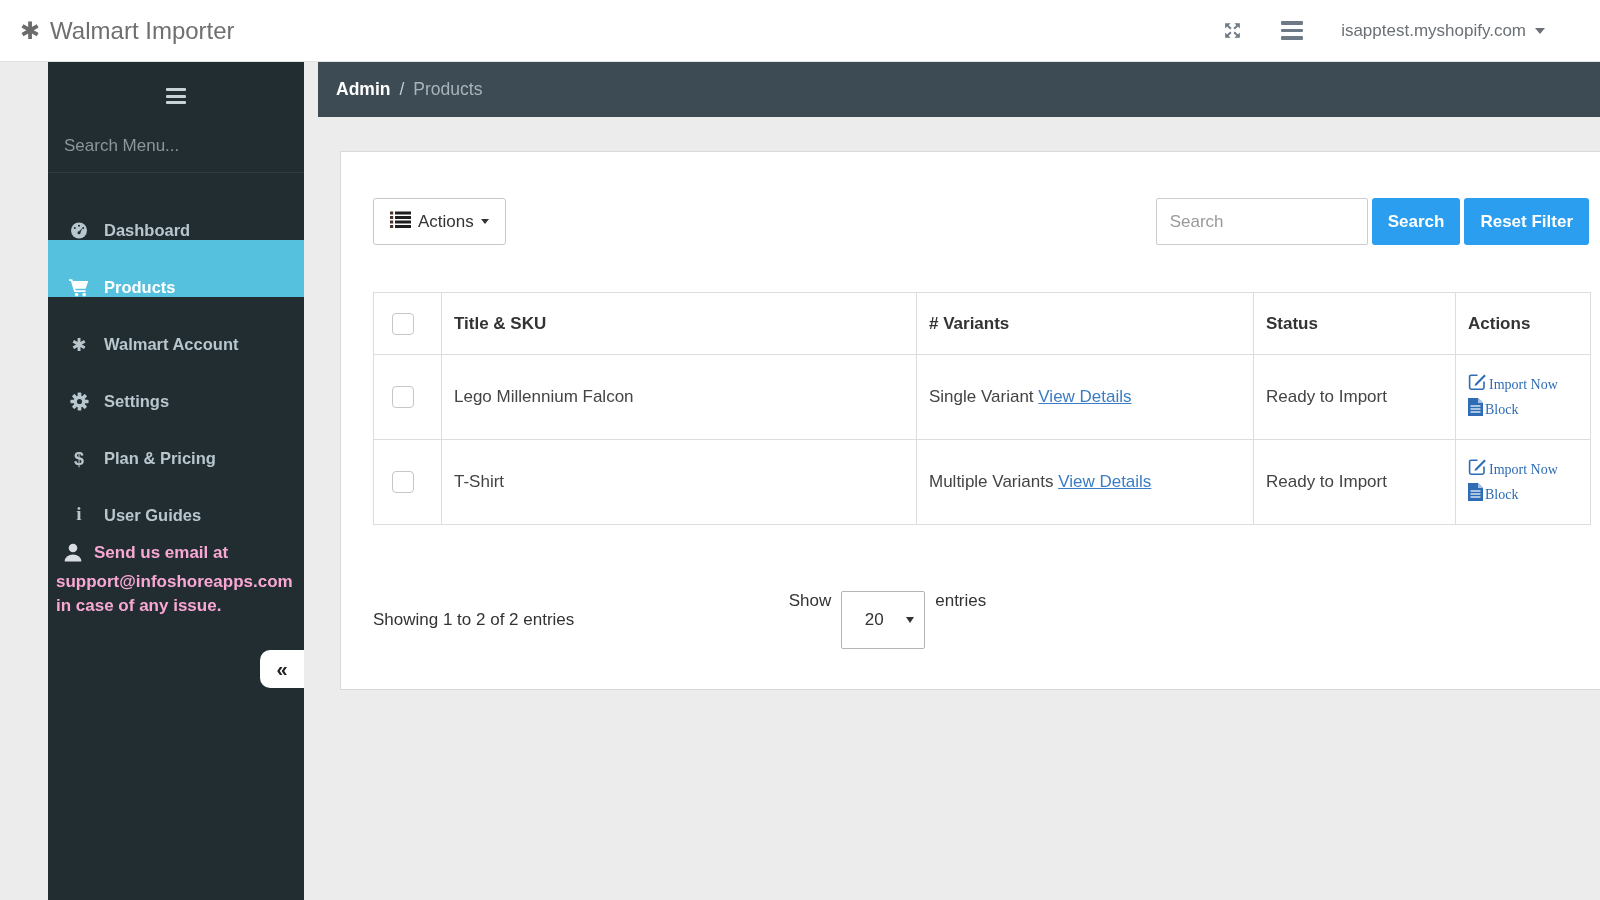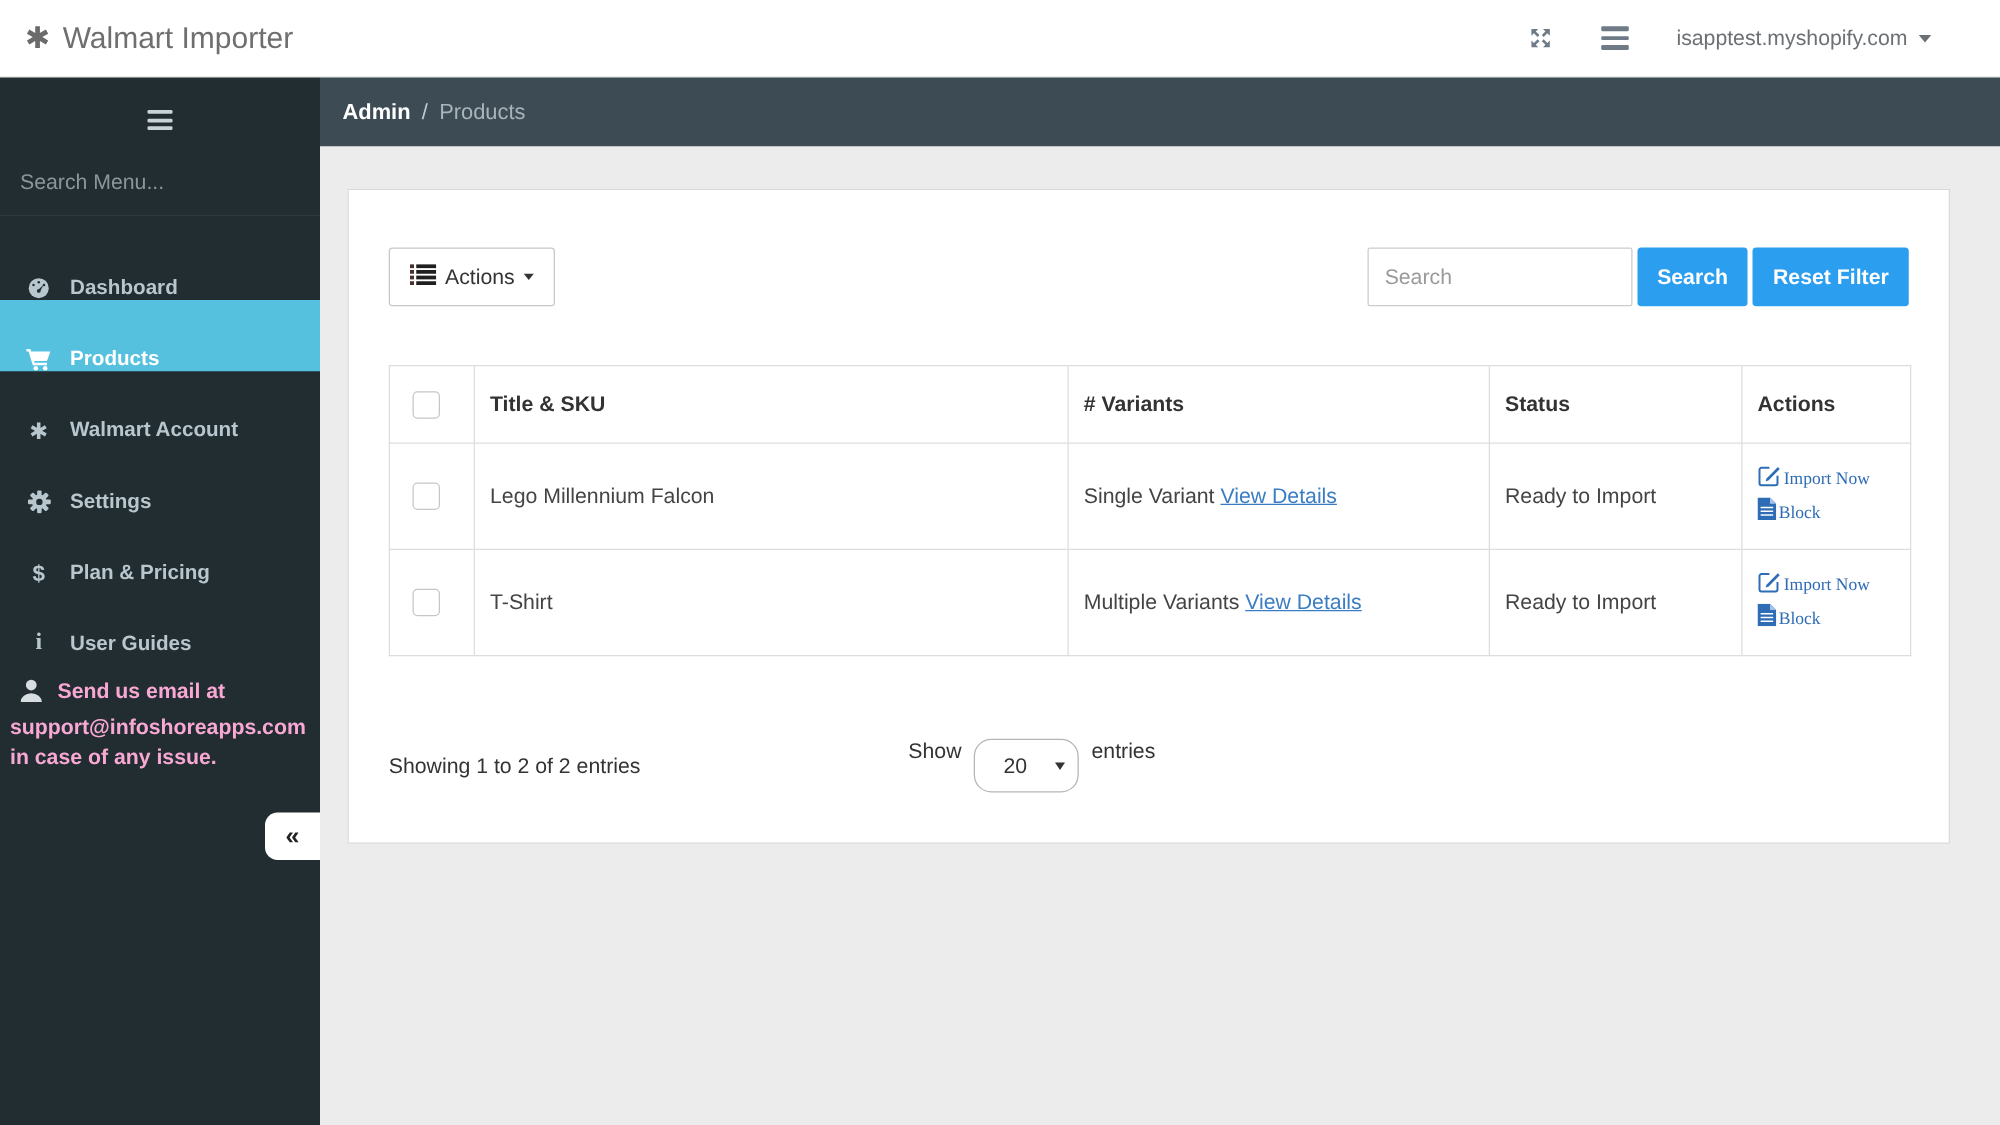--- a/index.html
+++ b/index.html
@@ -17,39 +17,39 @@
   .icon-btn { display:inline-flex; align-items:center; cursor:pointer; }
   .bars { display:inline-flex; flex-direction:column; gap:4px; }
   .bars i { display:block; width:22px; height:3.5px; background:#6e7b87; border-radius:1px; }
   .shop-dd { display:flex; align-items:center; gap:9px; cursor:pointer; color:#6b7075; font-size:17px; }
   .caret { width:0; height:0; border-left:5px solid transparent; border-right:5px solid transparent; border-top:6px solid #6b7075; display:inline-block; }
 
   
   .body-row { flex:1; display:flex; min-height:0; }
 
   
-  .sidebar { width:256px; flex:0 0 256px; background:#222d32; position:relative; color:#b8c7ce; }
+  .sidebar { width:256px; flex:0 0 256px; background:#222d32; position:relative; color:#b8c7ce;margin-left:48px; }
   .sb-burger { display:flex; justify-content:center; padding:26px 0 18px; cursor:pointer; }
   .sb-bars { display:inline-flex; flex-direction:column; gap:3.5px; }
   .sb-bars i { display:block; width:20px; height:3px; background:#c9d2d6; border-radius:1px; }
   .sb-search-wrap { padding:14px 16px 16px; border-bottom:1px solid rgba(255,255,255,0.06); }
   .sb-search { width:100%; background:transparent; border:none; outline:none; color:#cfd8dc; font-size:17px; font-family:inherit; }
   .sb-search::placeholder { color:#8b969b; opacity:1; }
   .sb-nav { margin-top:10px; }
   .sb-item { height:57px; display:flex; align-items:flex-end; gap:12px; padding-left:18px; font-size:16.5px; font-weight:600; color:#b8c7ce; cursor:pointer; }
   .sb-item .sb-ico { width:26px; display:inline-flex; justify-content:center; align-items:center; }
   .sb-item.active { background:#55c1de; color:#fff; }
   .sb-ico-char { font-size:18px; font-weight:700; line-height:1; }
   .sb-ico-serif { font-family:"Liberation Serif",serif; font-size:19px; font-weight:700; }
   .sb-note { margin-top:16px; padding:0 8px; color:#f9a8d4; font-size:17px; font-weight:600; line-height:1.45; }
   .sb-note .person { display:inline-block; vertical-align:-4px; margin:0 10px 0 6px; }
   .sb-collapse-btn { position:absolute; top:588px; right:0; width:44px; height:38px; background:#fff; border-radius:10px 0 0 10px; color:#222; font-size:20px; font-weight:700; display:flex; align-items:center; justify-content:center; cursor:pointer; }
 
   
-  .main { flex:1; display:flex; flex-direction:column; min-width:0; background:#ececec; }
+  .main { flex:1; display:flex; flex-direction:column; min-width:0; background:#ececec;margin-left:14px; }
   .breadcrumb { height:55px; background:#3d4b54; display:flex; align-items:center; padding-left:18px; gap:9px; font-size:17.5px; flex:0 0 auto; }
   .bc-admin { color:#fff; font-weight:700; cursor:pointer; }
   .bc-sep { color:#c2cace; }
   .bc-page { color:#a9b4ba; }
   .content { flex:1; padding:34px 40px 0 22px; }
 
   
   .card { background:#fff; border:1px solid #d9d9d9; width:1282px; padding:46px 32px 40px; }
   .toolbar { display:flex; align-items:center; }
   .actions-btn { display:inline-flex; align-items:center; gap:7px; height:47px; padding:0 16px; background:#fff; border:1px solid #c8c8c8; border-radius:3px; font-family:inherit; font-size:17px; color:#333; cursor:pointer; }
@@ -67,21 +67,21 @@
   .col-cb { width:68px; } .col-title { width:475px; } .col-var { width:337px; } .col-status { width:202px; } .col-act { width:135px; }
   .cb { width:22px; height:22px; border:1px solid #c6c6c6; border-radius:4px; background:#fff; cursor:pointer; margin-left:6px; }
   a.view-link { color:#3b7dc4; text-decoration:underline; cursor:pointer; }
   .act-cell { line-height:1.55; }
   a.act-link { display:flex; align-items:center; gap:2px; color:#2e6cb5; font-family:"Liberation Serif","DejaVu Serif",serif; font-size:14px; text-decoration:none; cursor:pointer; }
 
   
   .card-footer { display:flex; align-items:center; margin-top:66px; }
   .cf-left { flex:1; color:#333; }
   .show-group { display:flex; align-items:flex-start; gap:10px; color:#333; }
-  .pg-select { width:84px; height:43px; border:1px solid #b5b5b5; border-radius:14px; background:#fff; display:flex; align-items:center; cursor:pointer; }
+  .pg-select { width:84px; height:58px; border:1px solid #b5b5b5; border-radius:2px; background:#fff; display:flex; align-items:center; cursor:pointer; }
   .pg-select .pg-val { flex:1; text-align:center; color:#333; }
   .pg-select .sel-arrow { width:0; height:0; border-left:4.5px solid transparent; border-right:4.5px solid transparent; border-top:6px solid #333; margin-right:10px; }
   .cf-right { flex:1.45; }
 </style>
 </head>
 <body>
 
 <div class="app">
 
   <header class="topbar">

